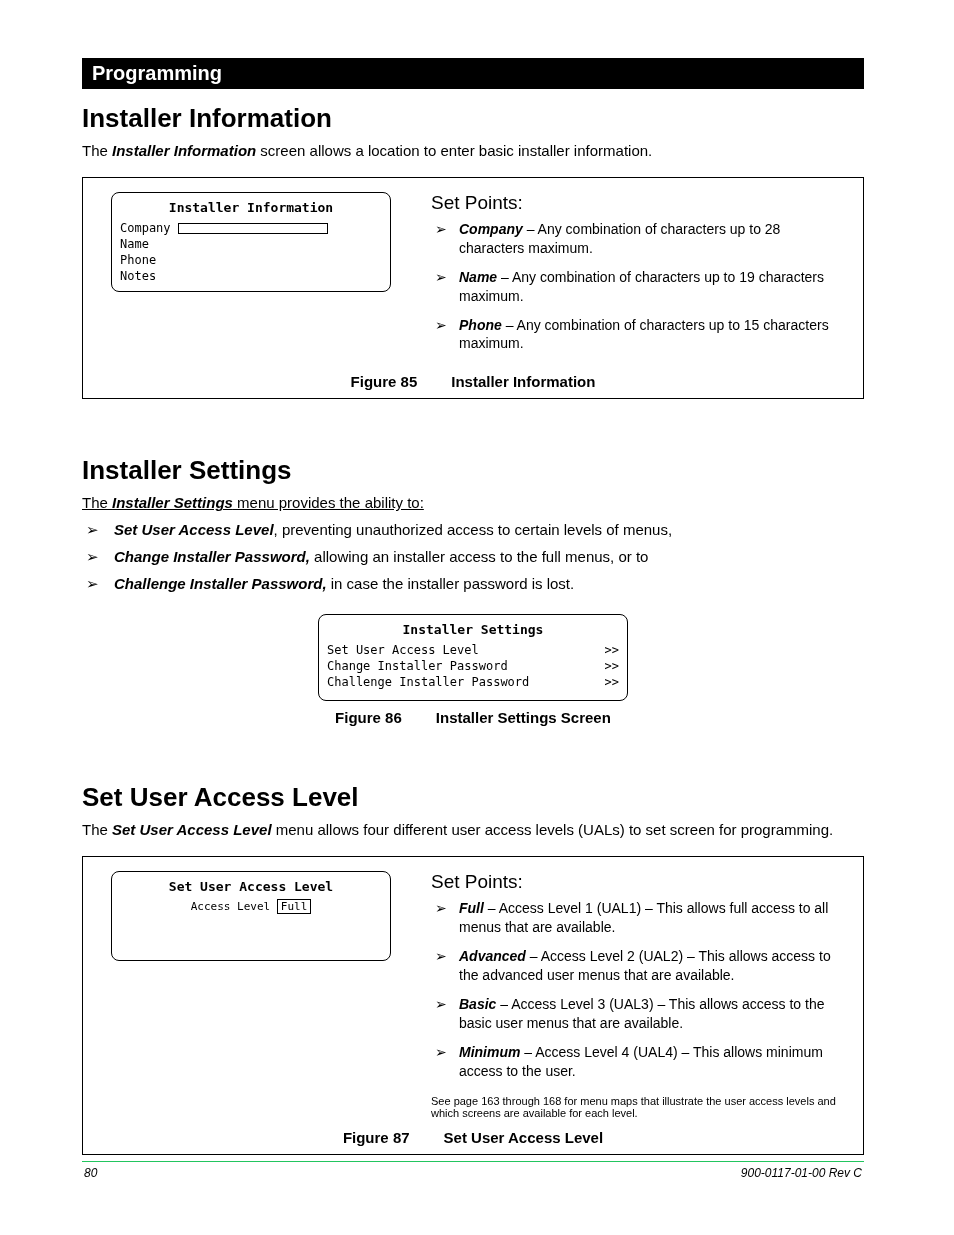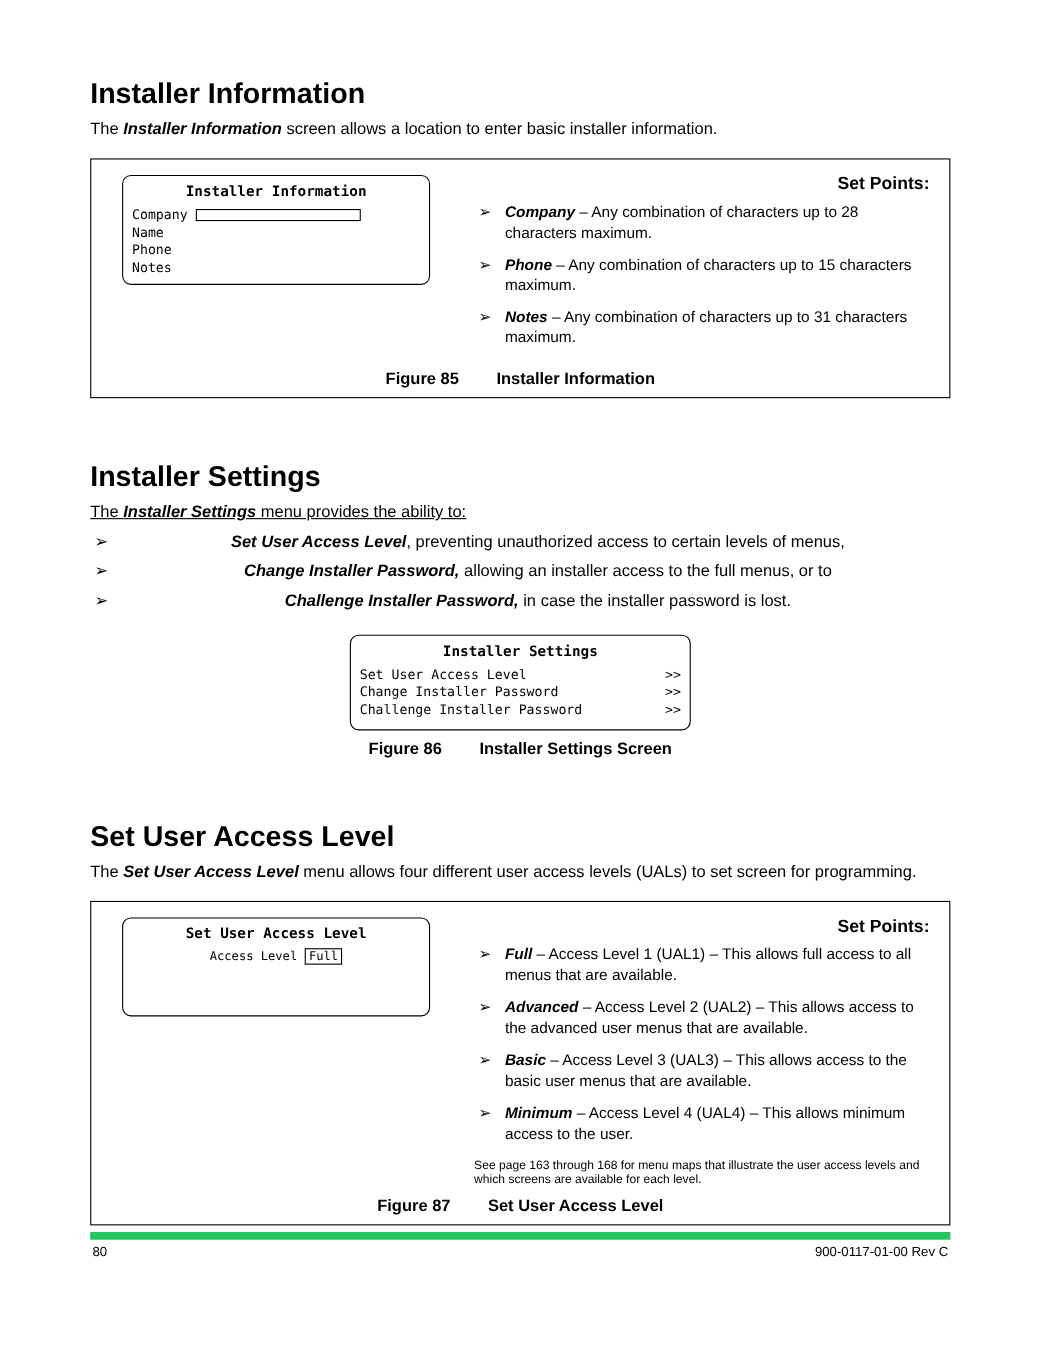--- a/index.html
+++ b/index.html
@@ -13,42 +13,43 @@
   .fig-row { display: flex; gap: 30px; }
   .screen-col { flex: 0 0 300px; display:flex; justify-content:center; }
   .content-col { flex: 1 1 auto; }
   .screen-box {
     border: 1px solid #000; border-radius: 8px; width: 280px; padding: 6px 8px 10px 8px;
     font-family: "Lucida Console", Consolas, monospace; font-size: 12px; line-height: 1.35;
   }
   .screen-title { text-align: center; font-weight: 700; margin-bottom: 3px; font-size: 13px; }
   .screen-line { white-space: pre; }
   .inline-input { display:inline-block; border:1px solid #000; height:11px; vertical-align:middle; }
-  .sp-head { font-weight: 700; font-size: 16px; margin-bottom: 6px; text-align: right; }
+  .sp-head { font-weight: 400; font-size: 19px; margin-bottom: 6px; }
   .sp-list { list-style: none; padding-left: 0; }
   .sp-list > li { position: relative; padding: 0 0 10px 28px; font-size: 14px; line-height: 1.35; }
   .sp-list > li::before { content: "➢"; position: absolute; left: 4px; top: 0; font-size: 14px; }
   .sp-term { font-style: italic; font-weight: 700; }
   .fig-caption { text-align: center; font-weight: 700; font-size: 15px; margin-top: 10px; }
   .fig-caption .gap { display:inline-block; width: 34px; }
   .spacer-lg { height: 44px; }
   .body-list { list-style: none; padding-left: 4px; margin: 4px 0 14px 0; }
-  .body-list > li { position: relative; padding: 0 0 6px 28px; font-size: 15px; line-height: 1.4; text-align: center; }
+  .body-list > li { position: relative; padding: 0 0 6px 28px; font-size: 15px; line-height: 1.4; }
   .body-list > li::before { content: "➢"; position: absolute; left: 0; top: 0; font-size: 15px; }
   .center { display:flex; justify-content:center; }
   .menu-row { display:flex; justify-content:space-between; }
-  .footer { display:flex; justify-content:space-between; font-size: 12px; margin-top: 6px; padding: 0 2px; border-top:7px solid #22c55e; padding-top:4px;}
+  .footer { display:flex; justify-content:space-between; font-size: 12px; margin-top: 6px; padding: 0 2px; border-top:1px solid #22c55e; padding-top:4px;font-style:italic;}
   .footnote { font-size: 11px; margin-top: 4px; }
   .access-box { border:1px solid #000; display:inline-block; padding:0 3px; font-size:11px; line-height:1.2; }
 </style>
 </head>
 <body>
 
 <div class="page">
 
+  <div class="banner">Programming</div>
 
   <h1 class="section">Installer Information</h1>
   <p class="lead">
     <span>The </span><span class="bi">Installer Information</span><span> screen allows a location to enter basic installer information.</span>
   </p>
 
   <div class="figure-box">
     <div class="fig-row">
       <div class="screen-col">
         <div class="screen-box" style="height:100px;">
@@ -56,22 +57,22 @@
           <div class="screen-line"><span>Company</span> <span class="inline-input" style="width:150px;"></span></div>
           <div class="screen-line">Name</div>
           <div class="screen-line">Phone</div>
           <div class="screen-line">Notes</div>
         </div>
       </div>
       <div class="content-col">
         <div class="sp-head">Set Points:</div>
         <ul class="sp-list">
           <li><span class="sp-term">Company</span><span> – Any combination of characters up to 28 characters maximum.</span></li>
+          <li><span class="sp-term">Name</span><span> – Any combination of characters up to 19 characters maximum.</span></li>
           <li><span class="sp-term">Phone</span><span> – Any combination of characters up to 15 characters maximum.</span></li>
-          <li><span class="sp-term">Notes</span><span> – Any combination of characters up to 31 characters maximum.</span></li>
         </ul>
       </div>
     </div>
     <div class="fig-caption">
       <span>Figure 85</span><span class="gap"></span><span>Installer Information</span>
     </div>
   </div>
 
   <div class="spacer-lg"></div>
 

